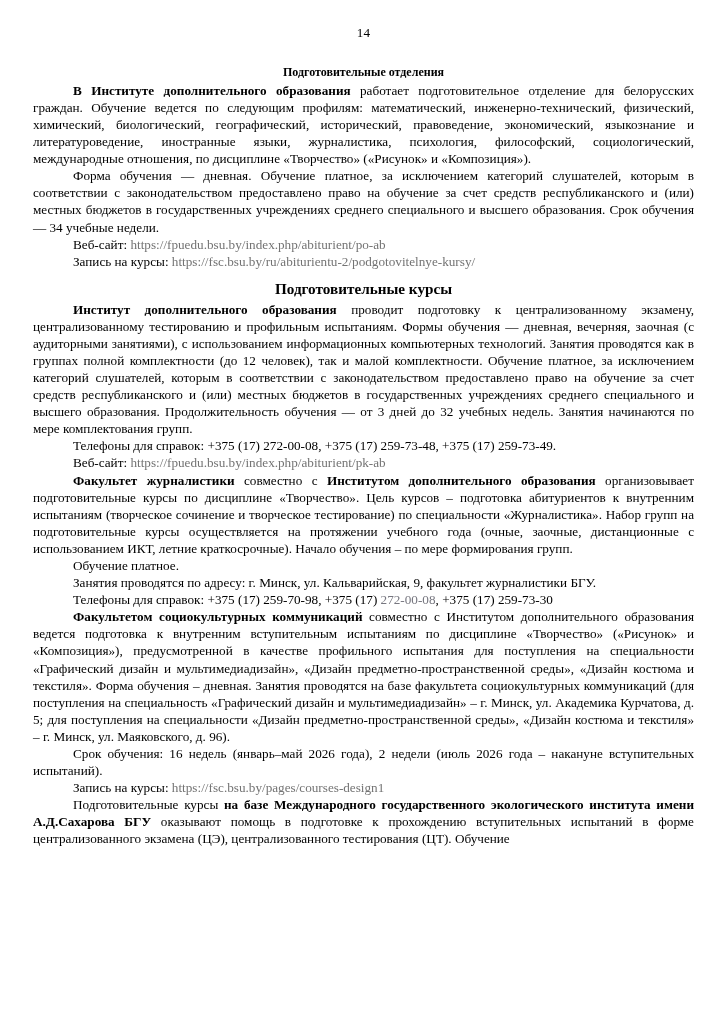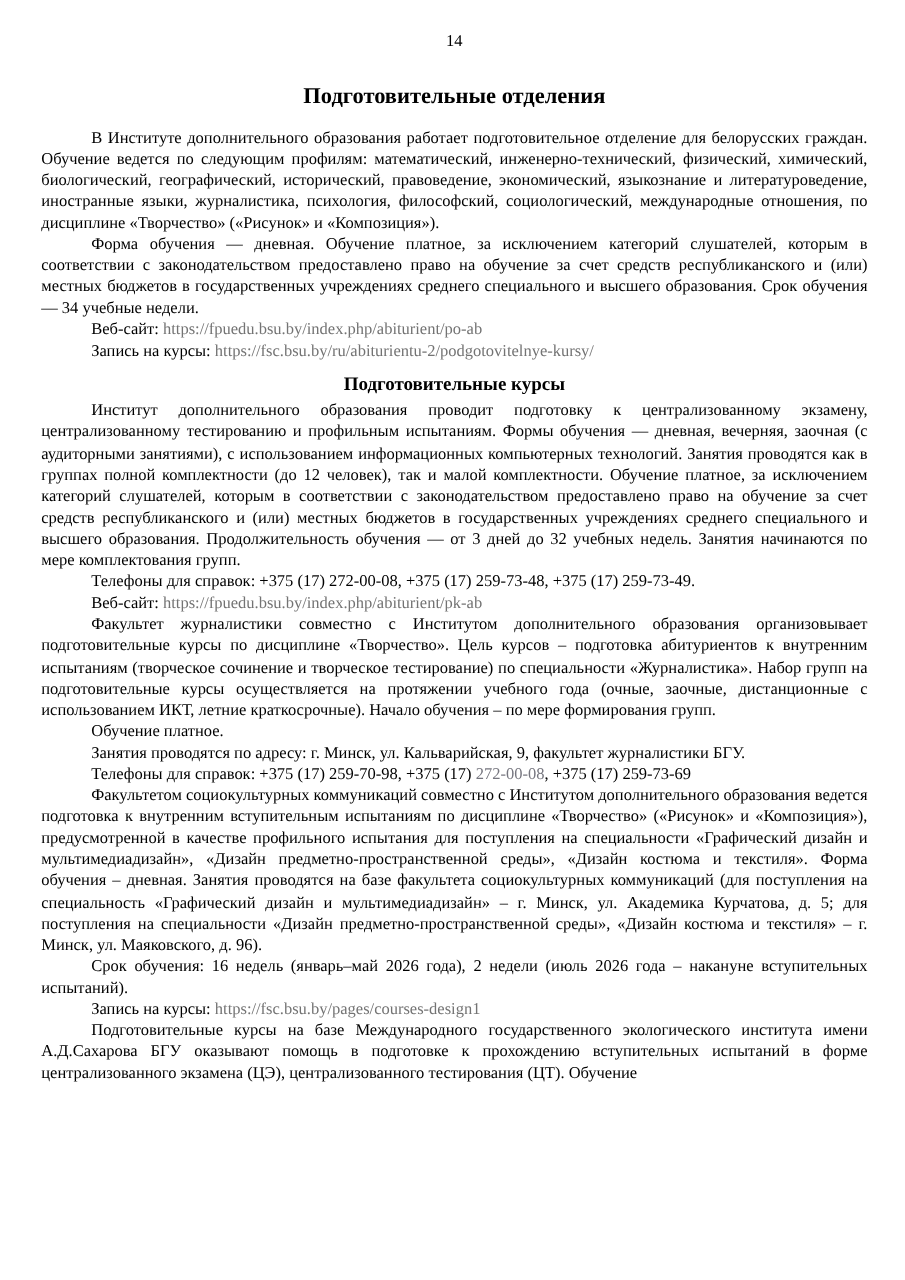--- a/index.html
+++ b/index.html
@@ -32,24 +32,24 @@
   h1.doc-title {
     font-size: 13.4px;
     font-weight: bold;
     text-align: center;
     margin: 0 0 2px 0;
     line-height: 1.22;
     letter-spacing: -0.05px;
     white-space: nowrap;
   }
   h2.section-heading {
-    font-size: 18px;
+    font-size: 12px;
     font-weight: bold;
     text-align: center;
-    margin: 0 0 12px 0;
+    margin: 0 0 1px 0;
     line-height: 1.3;
   }
   h2.section-heading.spaced {
     font-size: 15.2px;
     margin: 9px 0 2px 0;
   }
   p.para {
     font-size: 13.2px;
     line-height: 1.295;
     margin: 0;
@@ -58,21 +58,21 @@
     hyphens: none;
   }
   p.line {
     font-size: 13.2px;
     line-height: 1.295;
     margin: 0;
     text-align: left;
     text-indent: 40px;
     white-space: nowrap;
   }
-  .b { font-weight: normal; }
+  .b { font-weight: bold; }
   a.link, .link {
     color: #737373;
     text-decoration: none;
   }
   .dim {
     color: #76767f;
   }
 </style>
 </head>
 <body>
@@ -100,21 +100,21 @@
   <p class="line"><span>Телефоны для справок:</span><span> +375 (17) 272-00-08, +375 (17) 259-73-48, +375 (17) 259-73-49.</span></p>
 
   <p class="line"><span>Веб-сайт:</span>&nbsp;<span class="link">https://fpuedu.bsu.by/index.php/abiturient/pk-ab</span></p>
 
   <p class="para"><span class="b">Факультет журналистики</span><span> совместно с </span><span class="b">Институтом дополнительного образования</span><span> организовывает подготовительные курсы по дисциплине «Творчество». Цель курсов – подготовка абитуриентов к внутренним испытаниям (творческое сочинение и творческое тестирование) по специальности «Журналистика». Набор групп на подготовительные курсы осуществляется на протяжении учебного года (очные, заочные, дистанционные с использованием ИКТ, летние краткосрочные). Начало обучения – по мере формирования групп.</span></p>
 
   <p class="line">Обучение платное.</p>
 
   <p class="line">Занятия проводятся по адресу: г. Минск, ул. Кальварийская, 9, факультет журналистики БГУ.</p>
 
-  <p class="line"><span>Телефоны для справок:</span><span> +375 (17) 259-70-98, +375 (17) </span><span class="dim">272-00-08</span><span>, +375 (17) 259-73-69</span></p>
+  <p class="line"><span>Телефоны для справок:</span><span> +375 (17) 259-70-98, +375 (17) </span><span class="dim">272-00-08</span><span>, +375 (17) 259-73-30</span></p>
 
 
   <p class="para"><span class="b">Факультетом социокультурных коммуникаций</span><span> совместно с Институтом дополнительного образования ведется подготовка к внутренним вступительным испытаниям по дисциплине «Творчество» («Рисунок» и «Композиция»), предусмотренной в качестве профильного испытания для поступления на специальности «Графический дизайн и мультимедиадизайн», «Дизайн предметно-пространственной среды», «Дизайн костюма и текстиля». Форма обучения – дневная. Занятия проводятся на базе факультета социокультурных коммуникаций (для поступления на специальность «Графический дизайн и мультимедиадизайн» – г. Минск, ул. Академика Курчатова, д. 5; для поступления на специальности «Дизайн предметно-пространственной среды», «Дизайн костюма и текстиля» – г. Минск, ул. Маяковского, д. 96).</span></p>
 
   <p class="para">Срок обучения: 16 недель (январь–май 2026 года), 2 недели (июль 2026 года – накануне вступительных испытаний).</p>
 
 
   <p class="line"><span>Запись на курсы:</span>&nbsp;<span class="link">https://fsc.bsu.by/pages/courses-design1</span></p>
 
   <p class="para"><span>Подготовительные курсы </span><span class="b">на базе Международного государственного экологического института имени А.Д.Сахарова БГУ</span><span> оказывают помощь в подготовке к прохождению вступительных испытаний в форме централизованного экзамена (ЦЭ), централизованного тестирования (ЦТ). Обучение</span></p>

